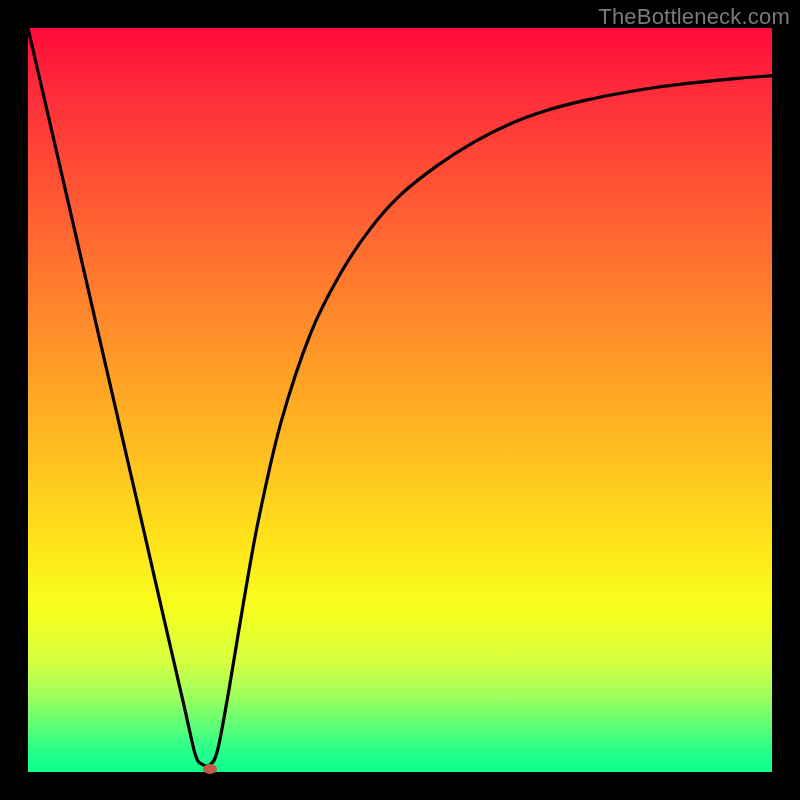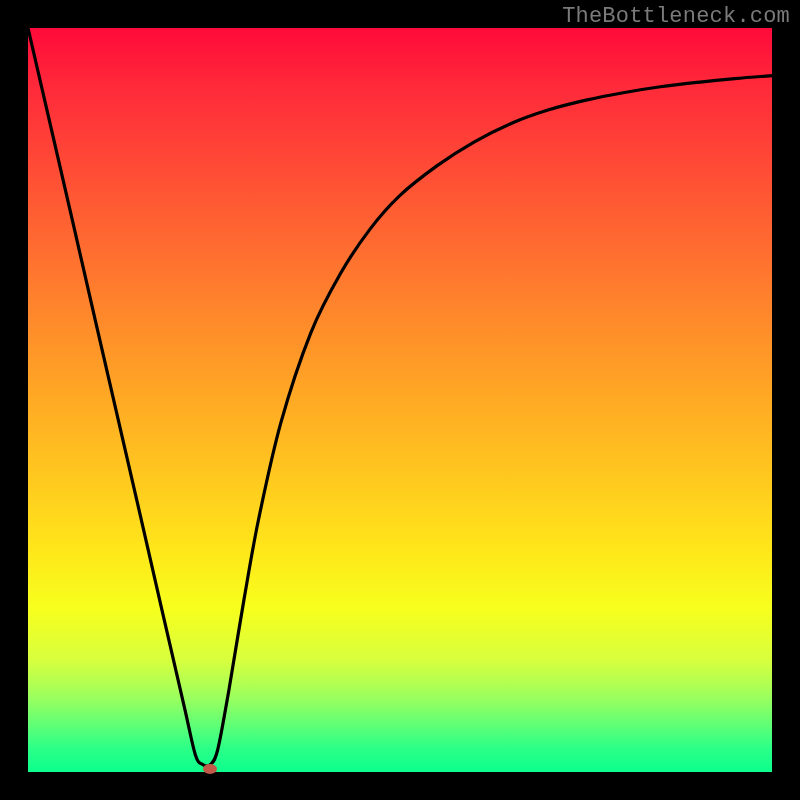--- a/index.html
+++ b/index.html
@@ -11,21 +11,20 @@
     overflow: hidden;
     font-family: Arial, Helvetica, sans-serif;
   }
   .frame {
     position: absolute;
     top: 0;
     left: 0;
     width: 800px;
     height: 800px;
     background: #000;
-    font-family: Liberation Mono, monospace;
   }
   .plot-area {
     position: absolute;
     top: 28px;
     left: 28px;
     width: 744px;
     height: 744px;
     
     background: linear-gradient(to bottom,
       #ff0a3a 0%,

